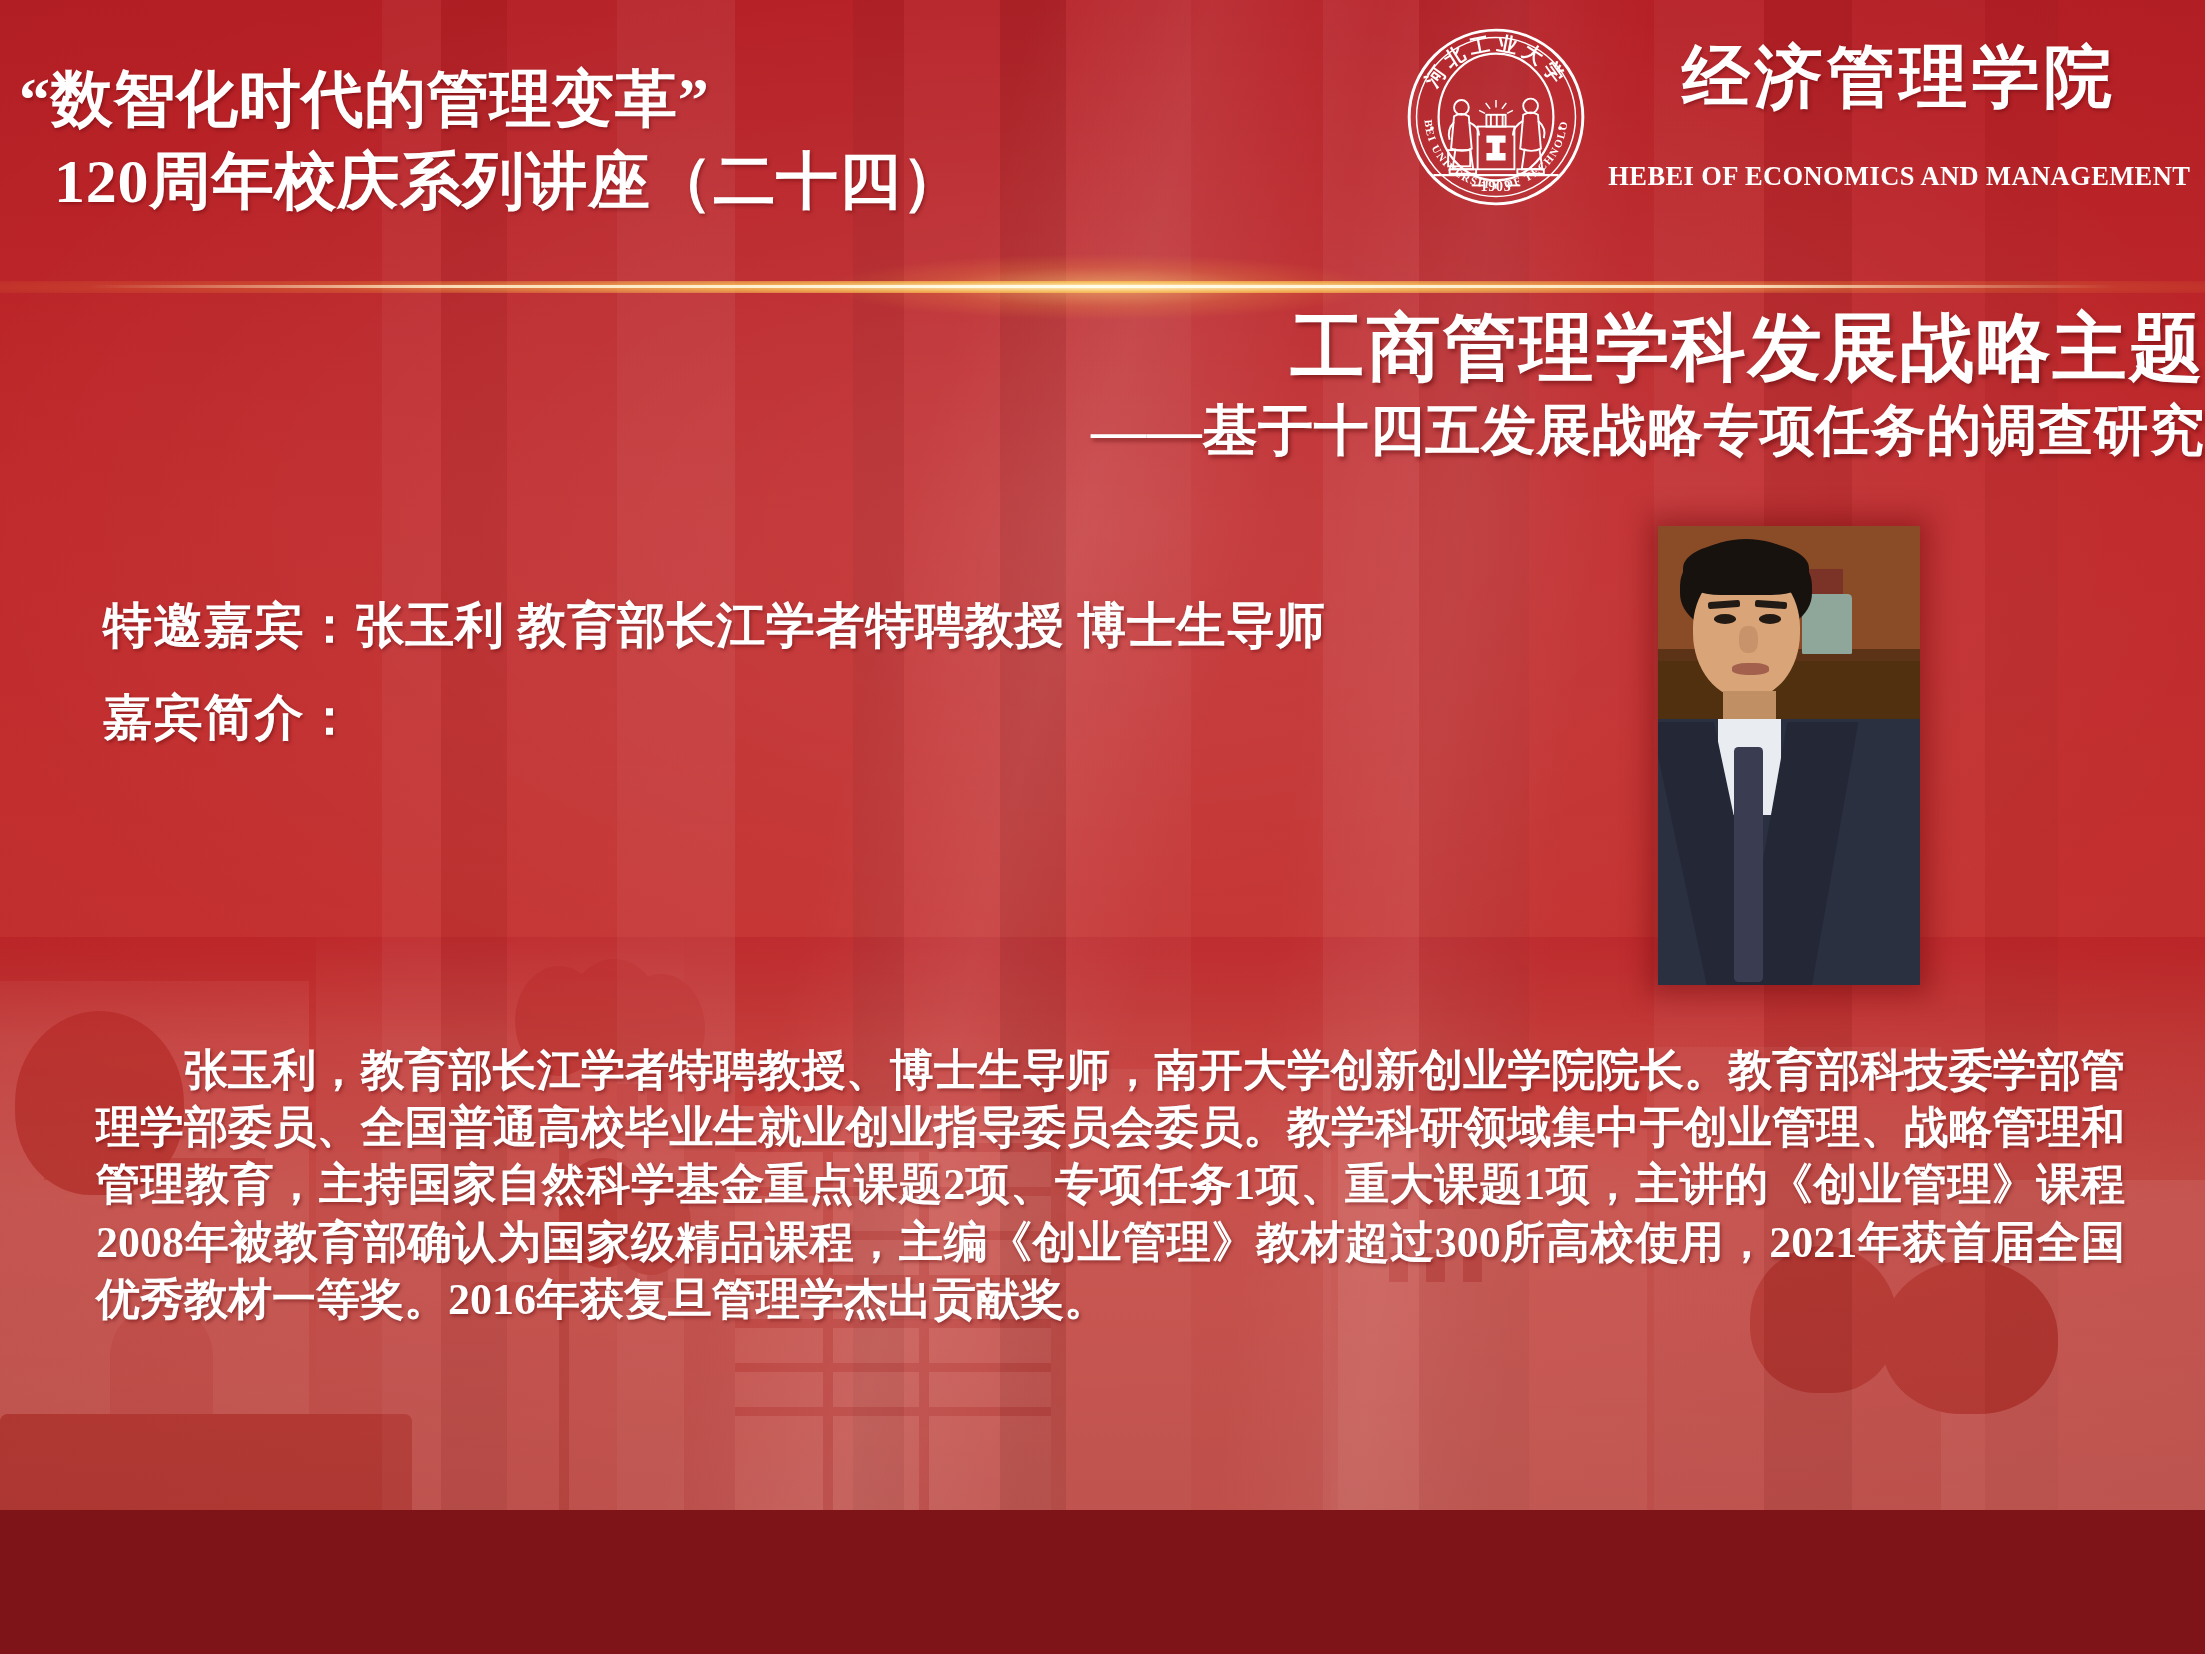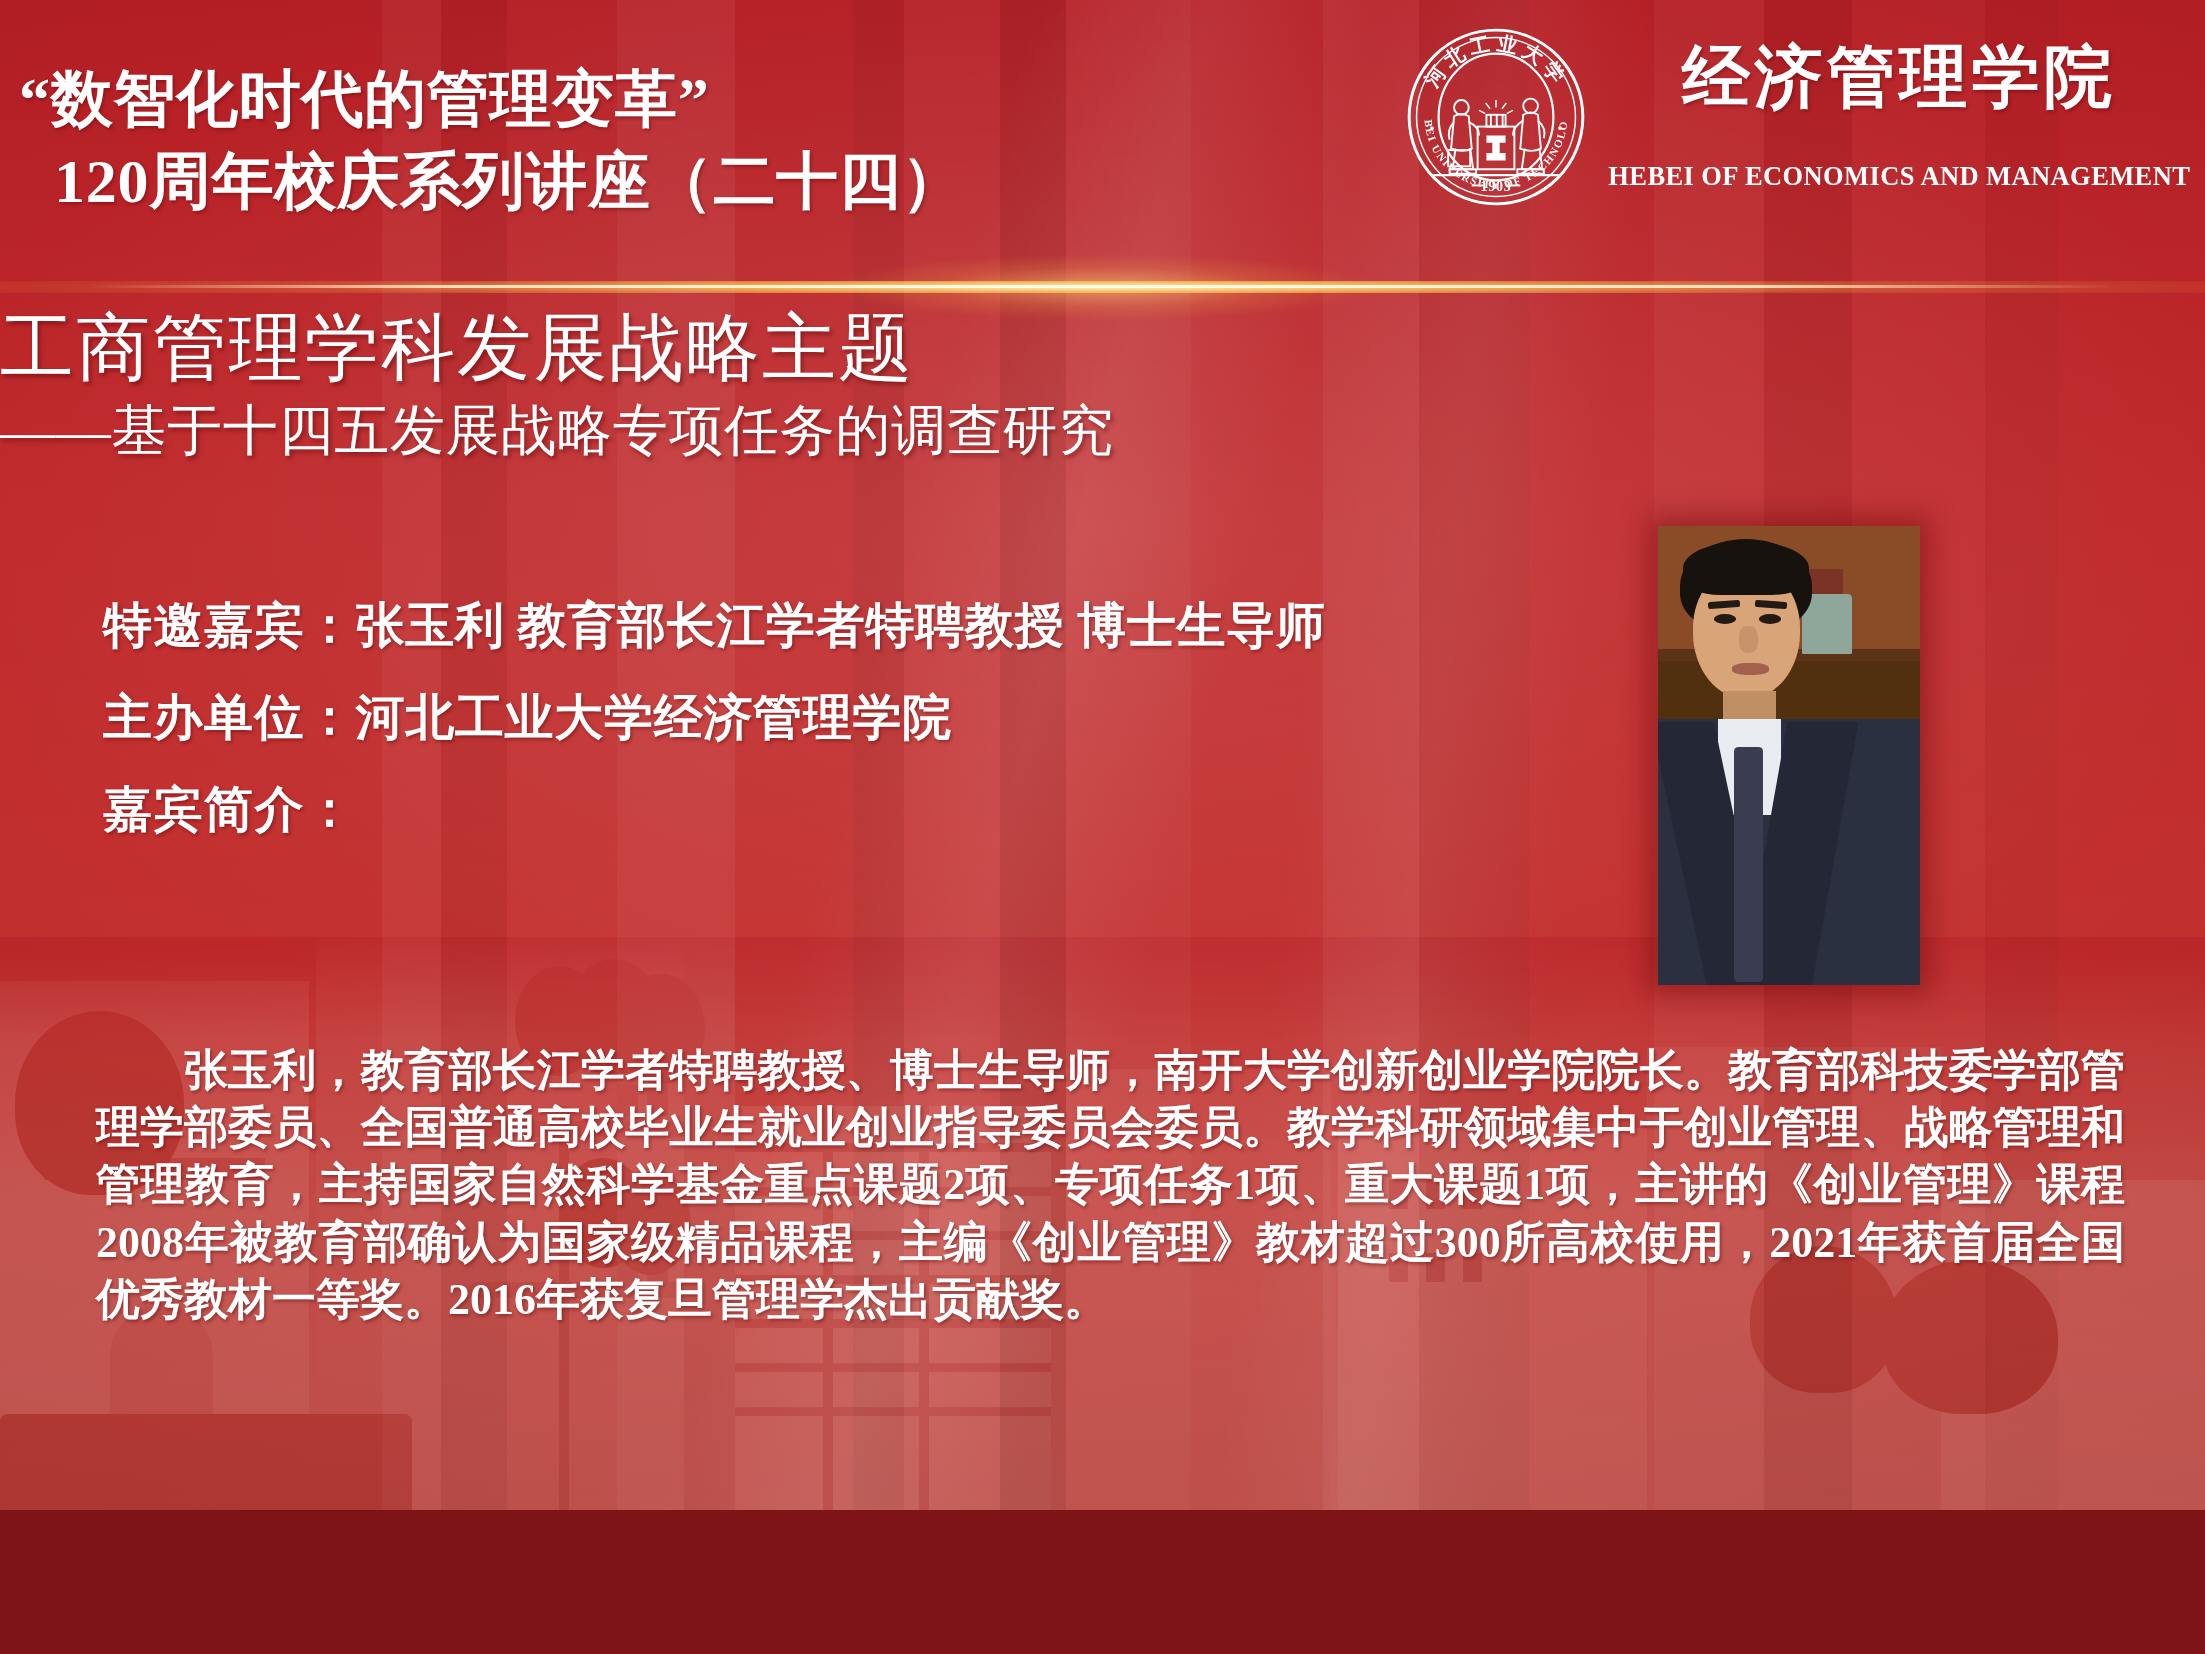--- a/index.html
+++ b/index.html
@@ -143,21 +143,21 @@
   }
   .logo-en{
     color:#fff;font-size:26.5px;font-weight:bold;letter-spacing:0.4px;
     white-space:nowrap;margin-top:10.3px;
     font-family:"Liberation Serif","DejaVu Serif",serif;
   }
 
   
   .main-title{
     position:absolute;left:0;right:0;top:307px;
-    text-align:left;color:#fff;font-weight:normal;
+    text-align:right;color:#fff;font-weight:bold;
     text-shadow:2.2px 2.9px 4.4px rgba(85,4,6,.5);
   }
   .main-title .mt1{
     font-size:74px;line-height:1.12;letter-spacing:2.2px;display:block;
   }
   .main-title .mt2{
     font-size:55px;line-height:1.35;letter-spacing:0.7px;display:block;margin-top:4.4px;
   }
 
   
@@ -361,23 +361,20 @@
   </div>
 
   <div class="main-title">
     <span class="mt1">工商管理学科发展战略主题</span>
     <span class="mt2">——基于十四五发展战略专项任务的调查研究</span>
   </div>
 
   <div class="info">
     <div class="row">
       <span class="lbl">特邀嘉宾：</span><span class="val">张玉利 教育部长江学者特聘教授 博士生导师</span>
-    </div>
-    <div class="row">
-      <span class="lbl">主办单位：</span><span class="val">河北工业大学经济管理学院</span>
     </div>
     <div class="row">
       <span class="lbl">嘉宾简介：</span><span class="val"></span>
     </div>
   </div>
 
   <div class="portrait">
     <div class="shelf" style="left:0;top:0;width:262px;height:125px;"></div>
     <div class="shelf2" style="left:0;top:123px;width:262px;height:11.8px;"></div>
     <div class="shelf" style="left:0;top:135px;width:262px;height:110px;background:#50300f;"></div>

